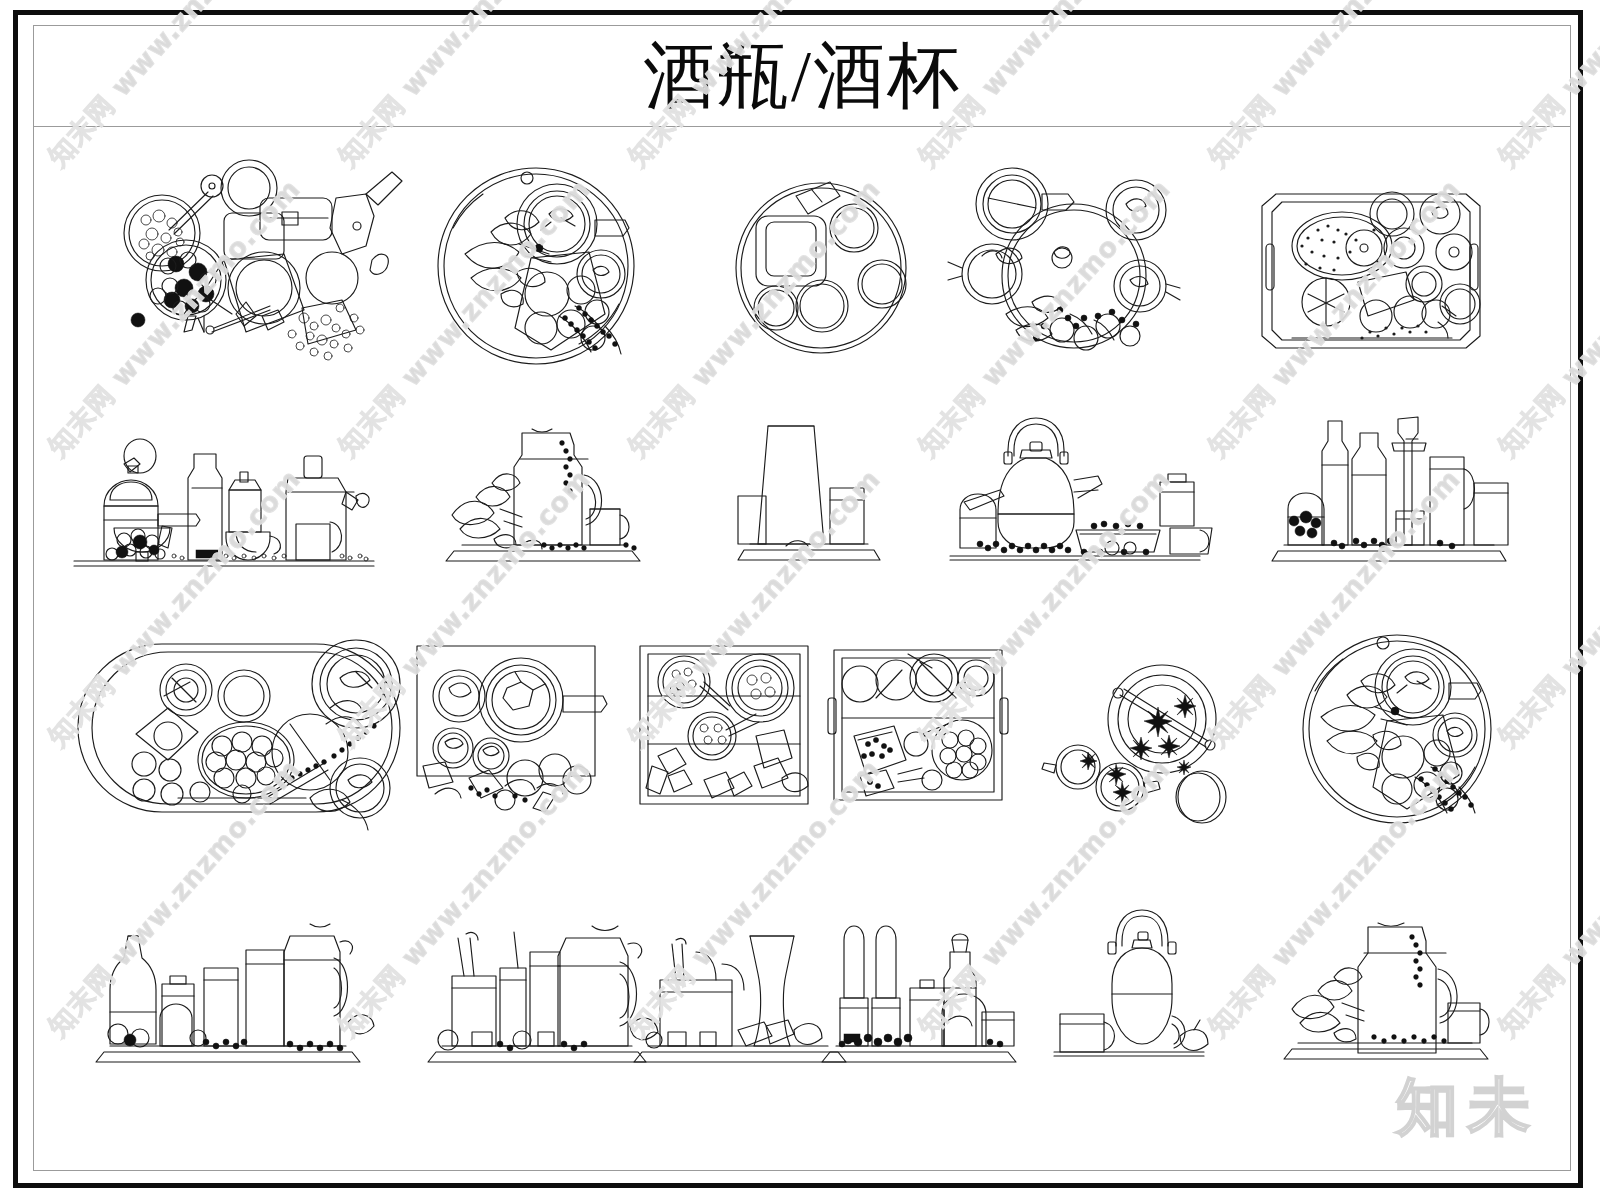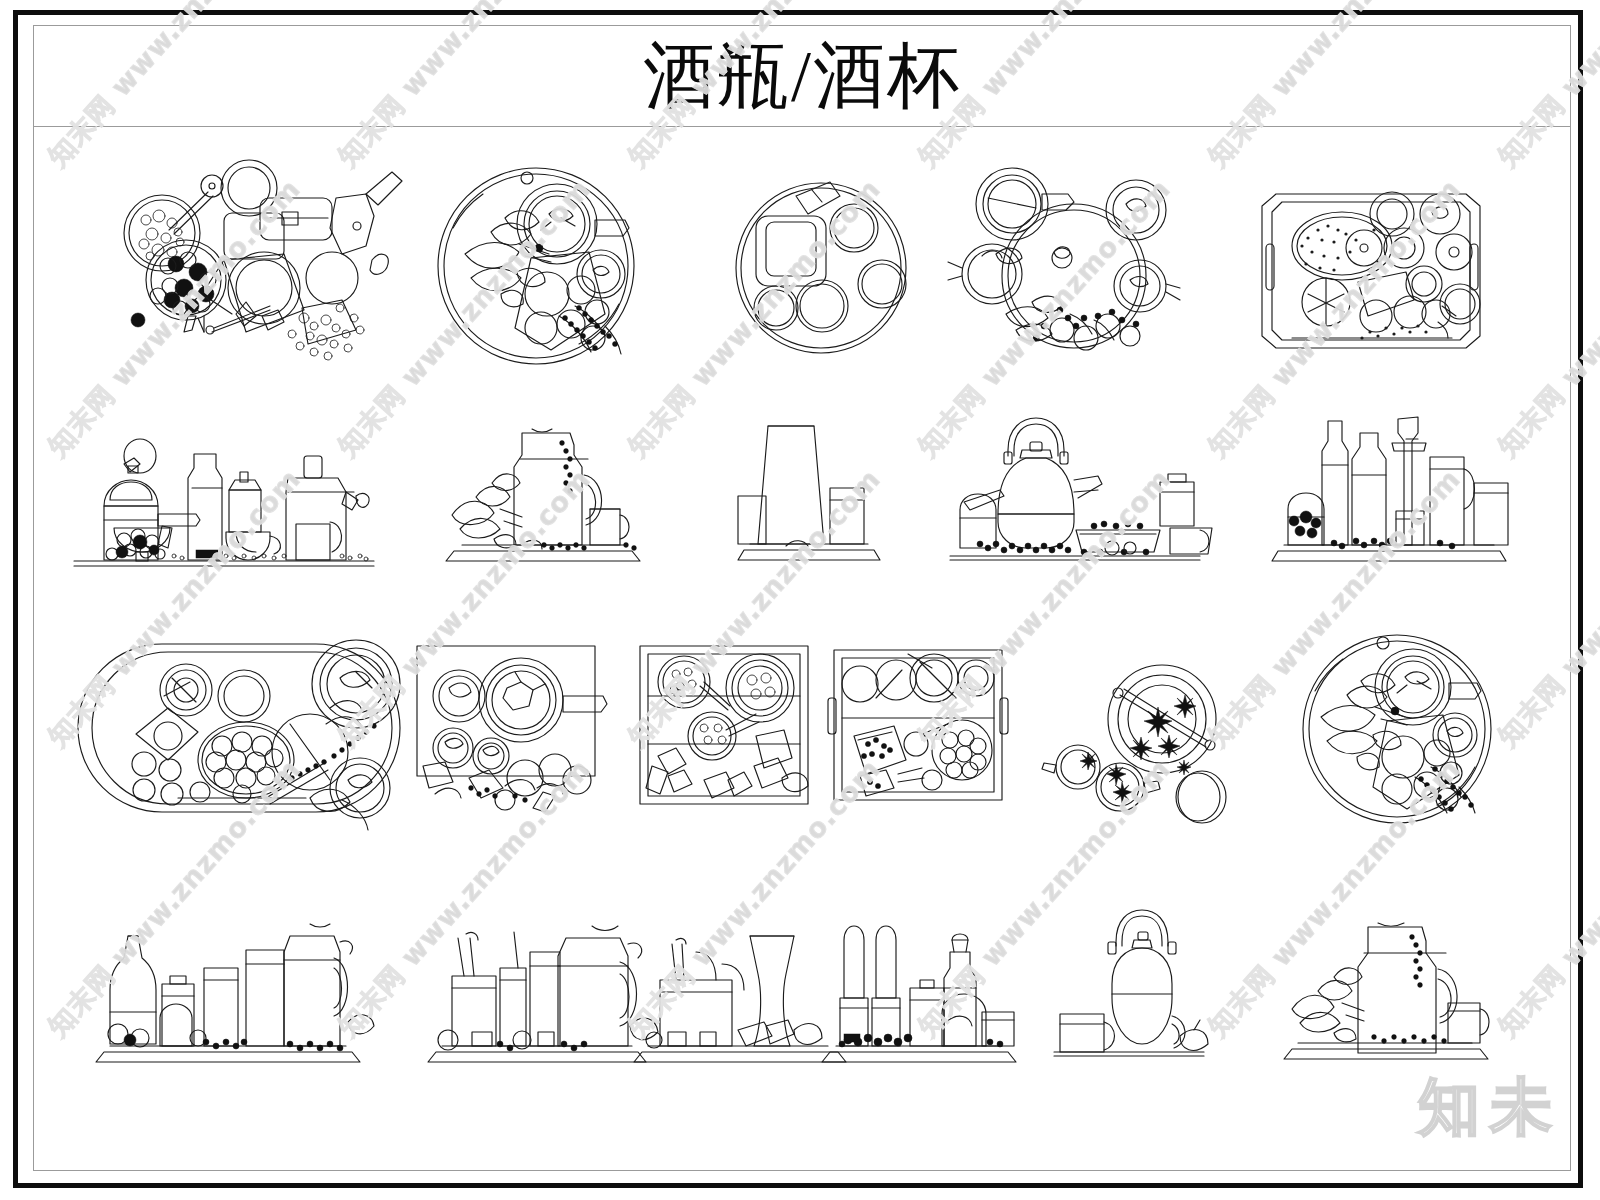--- a/index.html
+++ b/index.html
@@ -34,21 +34,21 @@
   #wm-layer{position:absolute;left:0;top:0;width:1600px;height:1200px;
             pointer-events:none;overflow:hidden;}
   .wm{position:absolute;color:#dadada;font-size:30px;font-weight:700;
       letter-spacing:1px;white-space:nowrap;
       transform:rotate(-48deg);transform-origin:0 0;
       -webkit-text-stroke:1px #e2e2e2;opacity:.95;
       font-family:"Liberation Sans",sans-serif;}
   .wm-cn{font-family:"DejaVu Sans",sans-serif;font-size:27px;}
 
   
-  #brand{position:absolute;right:38px;bottom:56px;text-align:right;
+  #brand{position:absolute;right:60px;bottom:56px;text-align:right;
          pointer-events:none;user-select:none;margin-top:24px;}
   #brand-logo{font-family:"DejaVu Sans",sans-serif;font-size:62px;font-weight:700;
               color:transparent;-webkit-text-stroke:2px #d2d2d2;letter-spacing:10px;
               line-height:1;margin-bottom:6px;}
   #brand-id{font-family:"Liberation Sans",sans-serif;font-size:33px;font-weight:700;
             color:transparent;-webkit-text-stroke:1.6px #c9c9c9;letter-spacing:1px;}
 </style>
 </head>
 <body>
 

